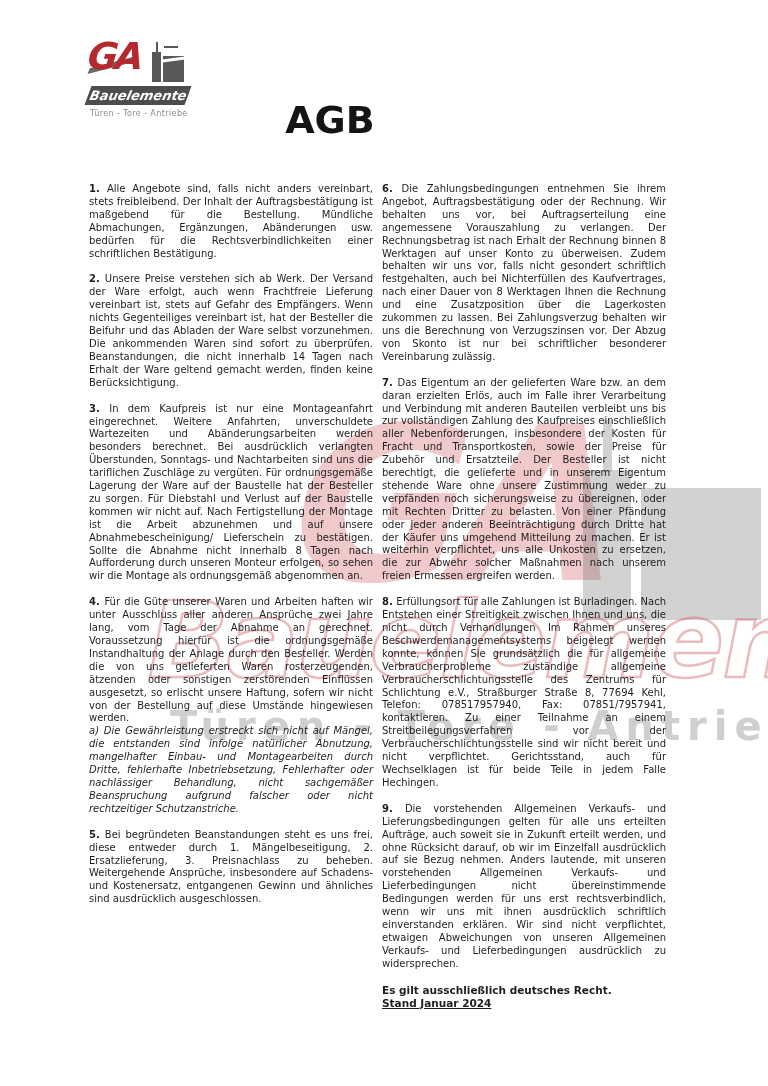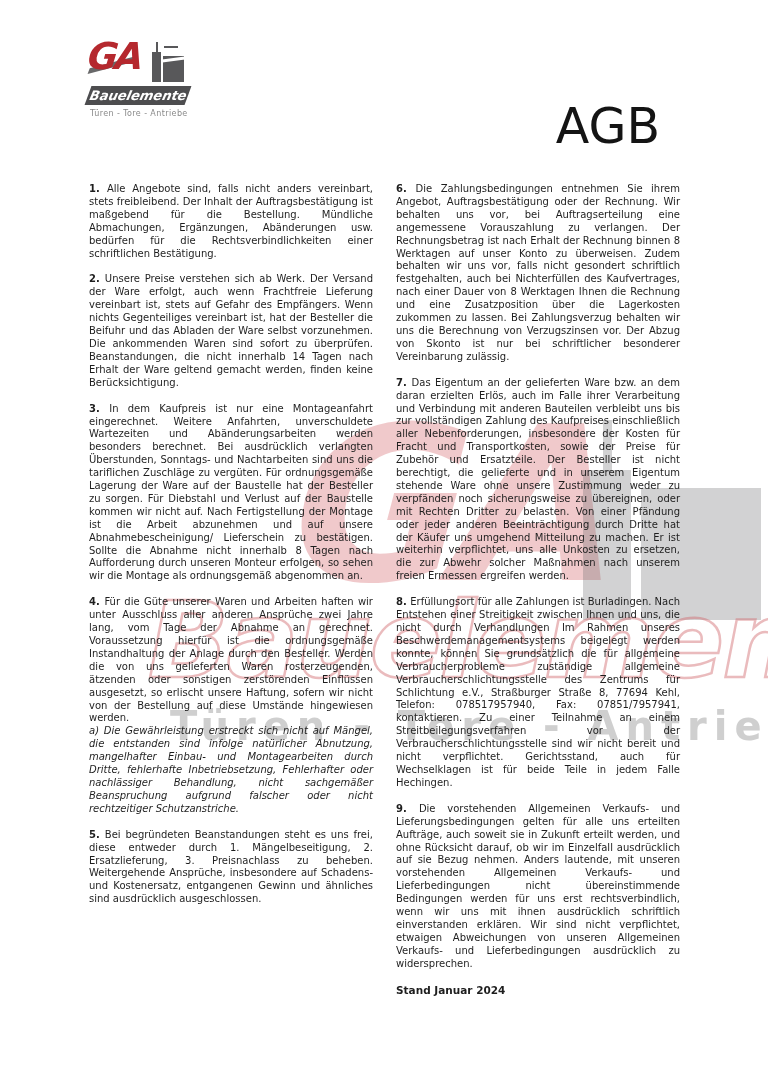--- a/index.html
+++ b/index.html
@@ -43,21 +43,21 @@
     font-size:13px;letter-spacing:0px;white-space:nowrap;
   }
   .logo-tagline{
     margin-top:4px;margin-left:2px;
     font-size:8px;color:#8a8a8a;letter-spacing:0.4px;white-space:nowrap;
   }
 
   
   .title{
     position:absolute;left:0;top:98px;width:660px;z-index:2;
-    text-align:right;font-size:49px;font-weight:400;color:#141414;
+    text-align:center;font-size:38px;font-weight:700;color:#141414;
     letter-spacing:0px;
   }
 
   
   .watermark{position:absolute;inset:0;z-index:0;pointer-events:none;}
   .wm-ga{
     position:absolute;left:295px;top:398px;
     font-size:215px;line-height:1;font-weight:bold;font-style:italic;
     letter-spacing:-14px;color:rgba(197,48,54,0.26);transform:skewX(-4deg);
   }
@@ -74,35 +74,35 @@
   }
   .wm-tagline{
     position:absolute;left:170px;top:703px;
     font-size:40px;font-weight:bold;color:rgba(128,128,128,0.38);
     letter-spacing:7px;white-space:nowrap;
   }
 
   
   .columns{
     position:absolute;left:89px;top:183px;width:591px;z-index:1;
-    display:flex;gap:23px;
+    display:flex;gap:9px;
   }
   .col{width:284px;}
   .para{
     margin:0 0 13px 0;
     font-size:10px;line-height:12.9px;
     text-align:justify;color:#1e1e1e;
   }
   .para b{font-weight:bold;}
   .para.cont{margin-top:-13px;font-style:italic;}
   .footer-line{
     margin:0 0 13px 0;
     font-size:10.5px;line-height:13px;font-weight:bold;color:#1e1e1e;
   }
-  .footer-line.tight{margin-bottom:4px;}
+  .footer-line.tight{margin-bottom:4px;text-decoration:underline;}
   .footer-line.no-gap{margin-bottom:0;}
 </style>
 </head>
 <body>
 
 <div class="page">
 
   <div class="watermark">
     <div class="wm-ga">GA</div>
     <div class="wm-building">
@@ -144,17 +144,18 @@
         <p class="para"><b>5. </b>Bei begründeten Beanstandungen steht es uns frei, diese entweder durch 1. Mängelbeseitigung, 2. Ersatzlieferung, 3. Preisnachlass zu beheben. Weitergehende Ansprüche, insbesondere auf Schadens- und Kostenersatz, entgangenen Gewinn und ähnliches sind ausdrücklich ausgeschlossen.</p>
       </div>
     <div class="col">
 
       <div>
           <p class="para"><b>6. </b>Die Zahlungsbedingungen entnehmen Sie ihrem Angebot, Auftragsbestätigung oder der Rechnung. Wir behalten uns vor, bei Auftragserteilung eine angemessene Vorauszahlung zu verlangen. Der Rechnungsbetrag ist nach Erhalt der Rechnung binnen 8 Werktagen auf unser Konto zu überweisen. Zudem behalten wir uns vor, falls nicht gesondert schriftlich festgehalten, auch bei Nichterfüllen des Kaufvertrages, nach einer Dauer von 8 Werktagen Ihnen die Rechnung und eine Zusatzposition über die Lagerkosten zukommen zu lassen. Bei Zahlungsverzug behalten wir uns die Berechnung von Verzugszinsen vor. Der Abzug von Skonto ist nur bei schriftlicher besonderer Vereinbarung zulässig.</p>
           <p class="para"><b>7. </b>Das Eigentum an der gelieferten Ware bzw. an dem daran erzielten Erlös, auch im Falle ihrer Verarbeitung und Verbindung mit anderen Bauteilen verbleibt uns bis zur vollständigen Zahlung des Kaufpreises einschließlich aller Nebenforderungen, insbesondere der Kosten für Fracht und Transportkosten, sowie der Preise für Zubehör und Ersatzteile. Der Besteller ist nicht berechtigt, die gelieferte und in unserem Eigentum stehende Ware ohne unsere Zustimmung weder zu verpfänden noch sicherungsweise zu übereignen, oder mit Rechten Dritter zu belasten. Von einer Pfändung oder jeder anderen Beeinträchtigung durch Dritte hat der Käufer uns umgehend Mitteilung zu machen. Er ist weiterhin verpflichtet, uns alle Unkosten zu ersetzen, die zur Abwehr solcher Maßnahmen nach unserem freien Ermessen ergreifen werden.</p>
           <p class="para"><b>8. </b>Erfüllungsort für alle Zahlungen ist Burladingen. Nach Entstehen einer Streitigkeit zwischen Ihnen und uns, die nicht durch Verhandlungen Im Rahmen unseres Beschwerdemanagementsystems beigelegt werden konnte, können Sie grundsätzlich die für allgemeine Verbraucherprobleme zuständige allgemeine Verbraucherschlichtungsstelle des Zentrums für Schlichtung e.V., Straßburger Straße 8, 77694 Kehl, Telefon: 078517957940, Fax: 07851/7957941, kontaktieren. Zu einer Teilnahme an einem Streitbeilegungsverfahren vor der Verbraucherschlichtungsstelle sind wir nicht bereit und nicht verpflichtet. Gerichtsstand, auch für Wechselklagen ist für beide Teile in jedem Falle Hechingen.</p>
           <p class="para"><b>9. </b>Die vorstehenden Allgemeinen Verkaufs- und Lieferungsbedingungen gelten für alle uns erteilten Aufträge, auch soweit sie in Zukunft erteilt werden, und ohne Rücksicht darauf, ob wir im Einzelfall ausdrücklich auf sie Bezug nehmen. Anders lautende, mit unseren vorstehenden Allgemeinen Verkaufs- und Lieferbedingungen nicht übereinstimmende Bedingungen werden für uns erst rechtsverbindlich, wenn wir uns mit ihnen ausdrücklich schriftlich einverstanden erklären. Wir sind nicht verpflichtet, etwaigen Abweichungen von unseren Allgemeinen Verkaufs- und Lieferbedingungen ausdrücklich zu widersprechen.</p>
         </div>
+      <p class="footer-line no-gap">Es gilt ausschließlich deutsches Recht.</p>
       <p class="footer-line tight">Stand Januar 2024</p>
     </div>
   </div>
 
 </div>
 
 </body></html>

